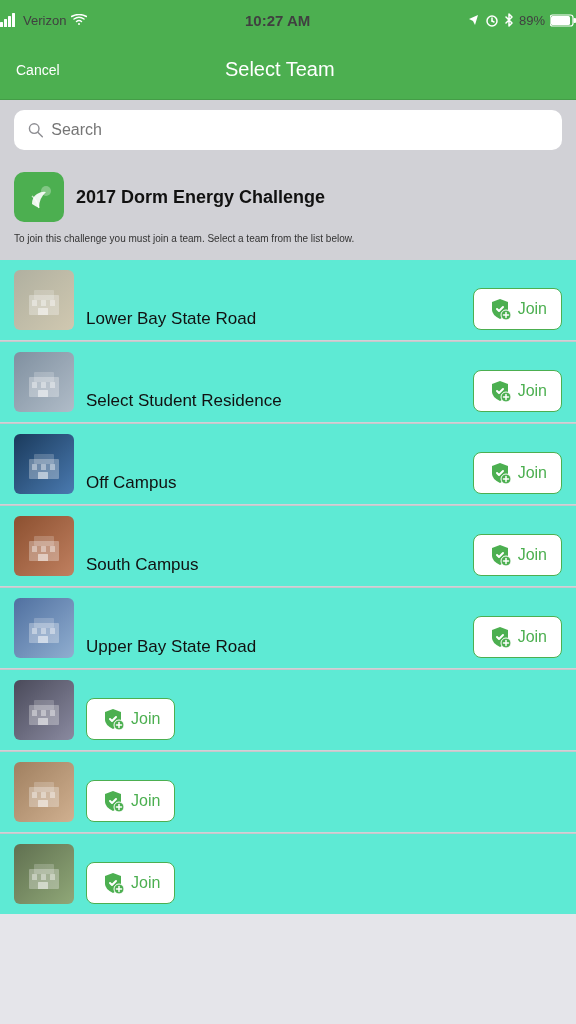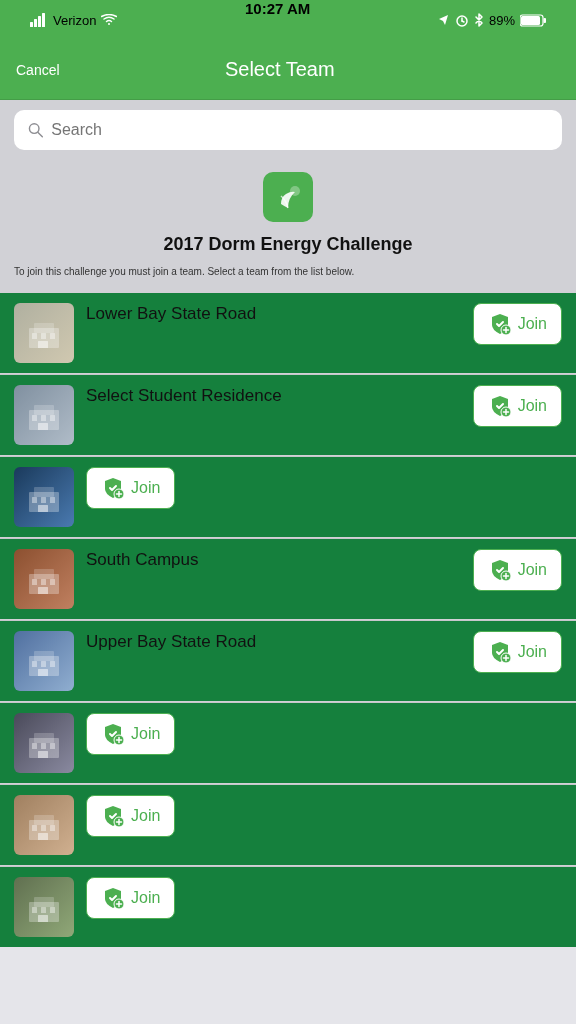--- a/index.html
+++ b/index.html
@@ -10,23 +10,24 @@
       background: #e5e5ea;
       font-family: -apple-system, 'Helvetica Neue', Arial, sans-serif;
       overflow-x: hidden;
     }
 
     
     .status-bar {
       background: #4caf50;
       height: 40px;
       display: flex;
+      align-items: center;
       justify-content: space-between;
-      padding: 0 30px;
-      color: #000000;
+      padding: 0 0;
+      color: #404040;
       font-size: 13px;
       font-weight: 500;
     }
     .status-left { display: flex; align-items: center; gap: 5px; }
     .status-center { font-size: 15px; font-weight: 600; }
     .status-right { display: flex; align-items: center; gap: 5px; font-size: 13px; }
 
     
     .nav-bar {
       background: #4caf50;
@@ -76,21 +77,20 @@
       width: 100%;
     }
 
     
     .challenge-header {
       background: #d1d1d6;
       padding: 12px 14px 10px 14px;
       display: flex;
       align-items: center;
       gap: 12px;
-      flex-direction: column;
     }
     .challenge-icon {
       width: 50px;
       height: 50px;
       background: #4caf50;
       border-radius: 10px;
       display: flex;
       align-items: center;
       justify-content: center;
       flex-shrink: 0;
@@ -106,24 +106,24 @@
       font-size: 10px;
       color: #333;
       line-height: 1.4;
     }
 
     
     .team-list {
       background: #d1d1d6;
     }
     .team-item {
-      background: #15803d;
+      background: #5eead4;
       margin-bottom: 1px;
       display: flex;
-      align-items: flex-start;
+      align-items: flex-end;
       padding: 10px 14px;
       gap: 12px;
       min-height: 80px;
     }
     .team-item-photo {
       width: 60px;
       height: 60px;
       border-radius: 6px;
       background: #888;
       flex-shrink: 0;
@@ -294,20 +294,21 @@
       <div class="team-item-photo photo-offcampus">
         <svg width="40" height="40" viewBox="0 0 40 40">
     <rect x="5" y="15" width="30" height="20" fill="rgba(255,255,255,0.3)" rx="1"></rect>
     <rect x="10" y="10" width="20" height="10" fill="rgba(255,255,255,0.2)" rx="1"></rect>
     <rect x="8" y="20" width="5" height="6" fill="rgba(255,255,255,0.4)" rx="0.5"></rect>
     <rect x="17" y="20" width="5" height="6" fill="rgba(255,255,255,0.4)" rx="0.5"></rect>
     <rect x="26" y="20" width="5" height="6" fill="rgba(255,255,255,0.4)" rx="0.5"></rect>
     <rect x="14" y="28" width="10" height="7" fill="rgba(255,255,255,0.5)" rx="0.5"></rect>
   </svg>
       </div>
+      <span class="team-item-name">Off Campus</span>
       <button class="join-btn">
     <svg width="24" height="24" viewBox="0 0 24 24">
       <path d="M12 2 L20 5 L20 13 Q20 18 12 22 Q4 18 4 13 L4 5 Z" fill="#4caf50"></path>
       <path d="M9 12 L11 14 L15 10" stroke="white" stroke-width="2" fill="none" stroke-linecap="round" stroke-linejoin="round"></path>
       <circle cx="18" cy="18" r="5" fill="#4caf50" stroke="white" stroke-width="1"></circle>
       <line x1="18" y1="15.5" x2="18" y2="20.5" stroke="white" stroke-width="1.5" stroke-linecap="round"></line>
       <line x1="15.5" y1="18" x2="20.5" y2="18" stroke="white" stroke-width="1.5" stroke-linecap="round"></line>
     </svg>
     <span>Join</span>
   </button>

